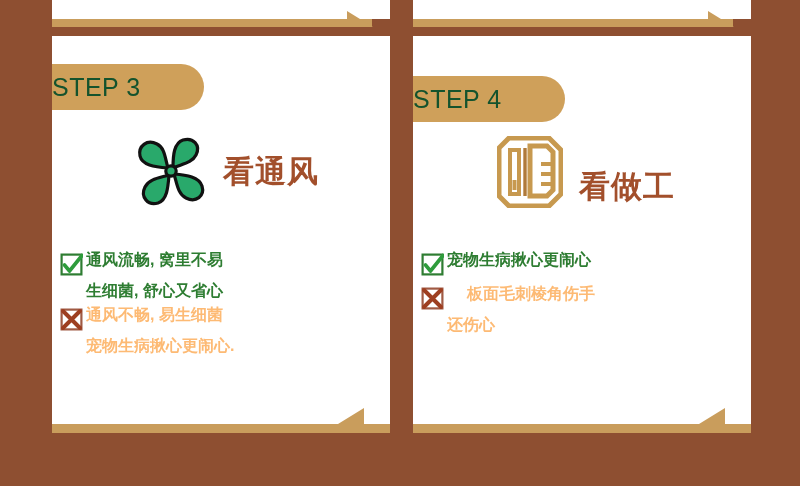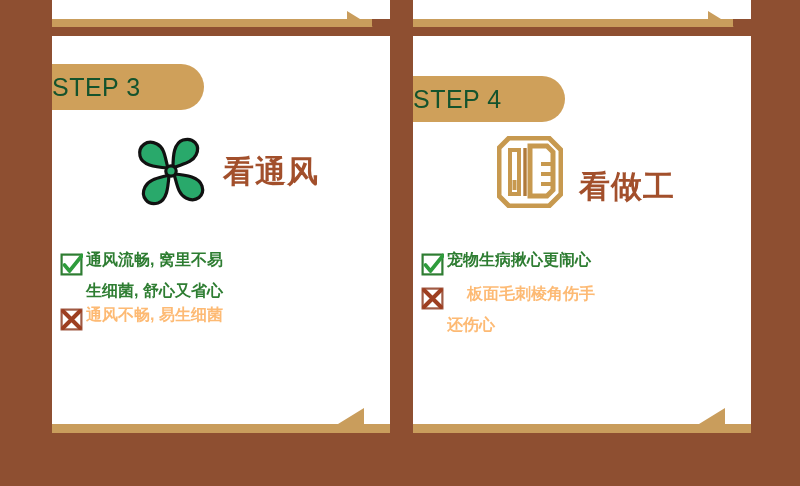--- a/index.html
+++ b/index.html
@@ -97,20 +97,23 @@
 
     <div class="line bad" style="margin-top:4px;">
       <div class="mark">
         <svg width="23" height="23" viewBox="0 0 23 23">
           <rect x="1.6" y="1.6" width="19.8" height="19.8" fill="none" stroke="#a05a44" stroke-width="2.2"></rect>
           <path d="M3 3 L20 20 M20 3 L3 20" fill="none" stroke="#9e3f21" stroke-width="4" stroke-linecap="round"></path>
         </svg>
       </div>
       <div class="txt">通风不畅, 易生细菌</div>
     </div>
+    <div class="line bad ind">
+      <div class="txt">宠物生病揪心更闹心.</div>
+    </div>
   </div>
 
   <div class="topwhite" style="left:413px;top:0;width:338px;height:19px;"></div>
   <div class="goldbar" style="left:413px;top:19px;width:320px;"></div>
   <div class="goldarrow" style="left:708px;top:11px;"></div>
   <div class="brownbar" style="left:413px;top:27px;width:338px;"></div>
 
   <div class="card" style="left:413px;top:36px;width:338px;height:388px;"></div>
 
   <div class="botgold" style="left:413px;top:424px;width:338px;"></div>

